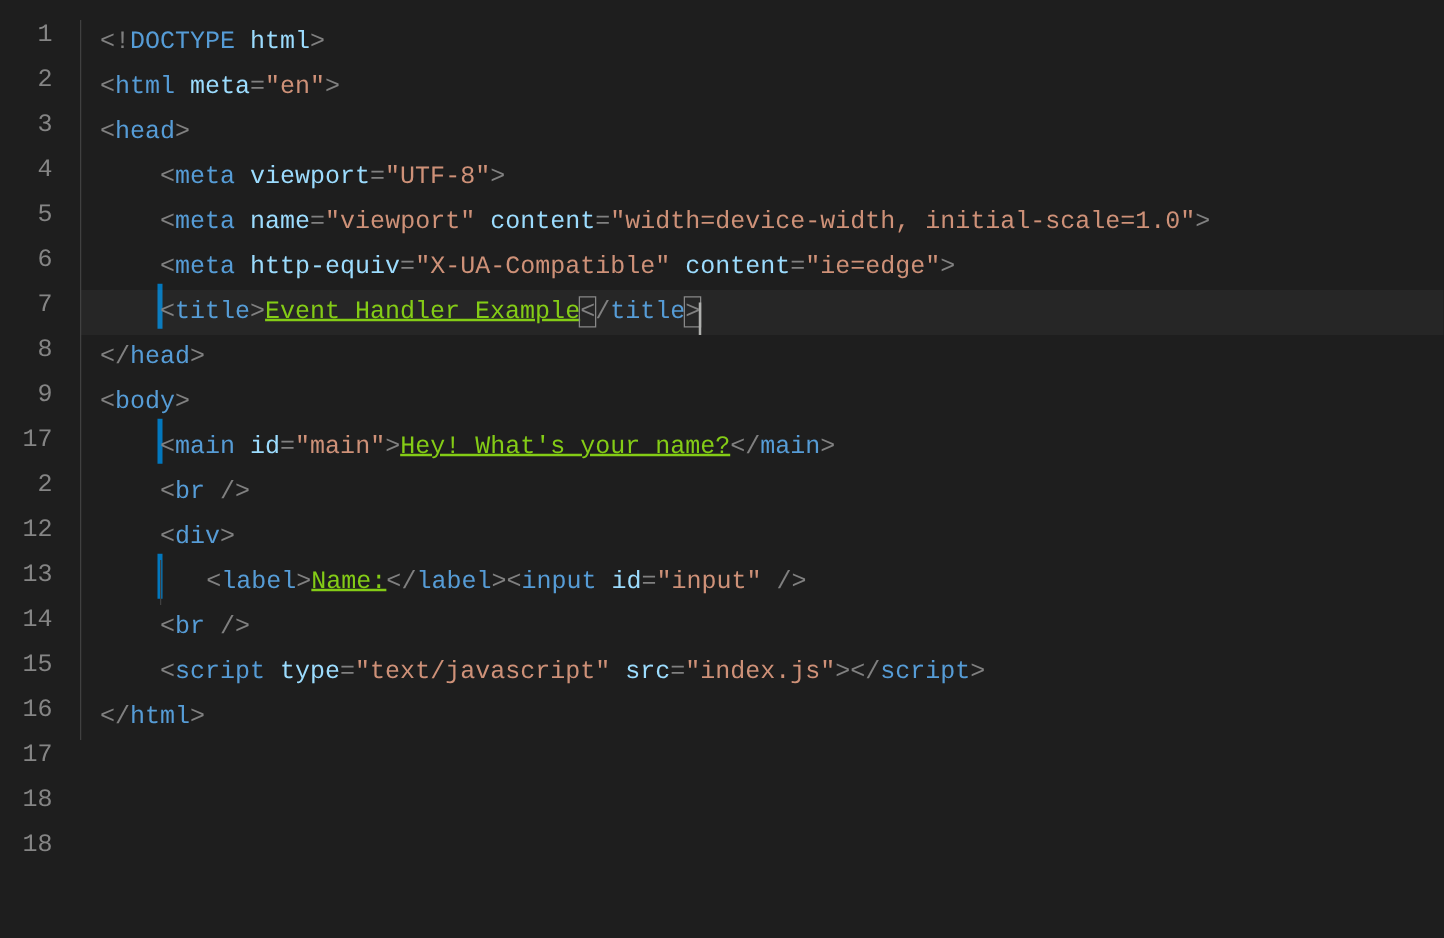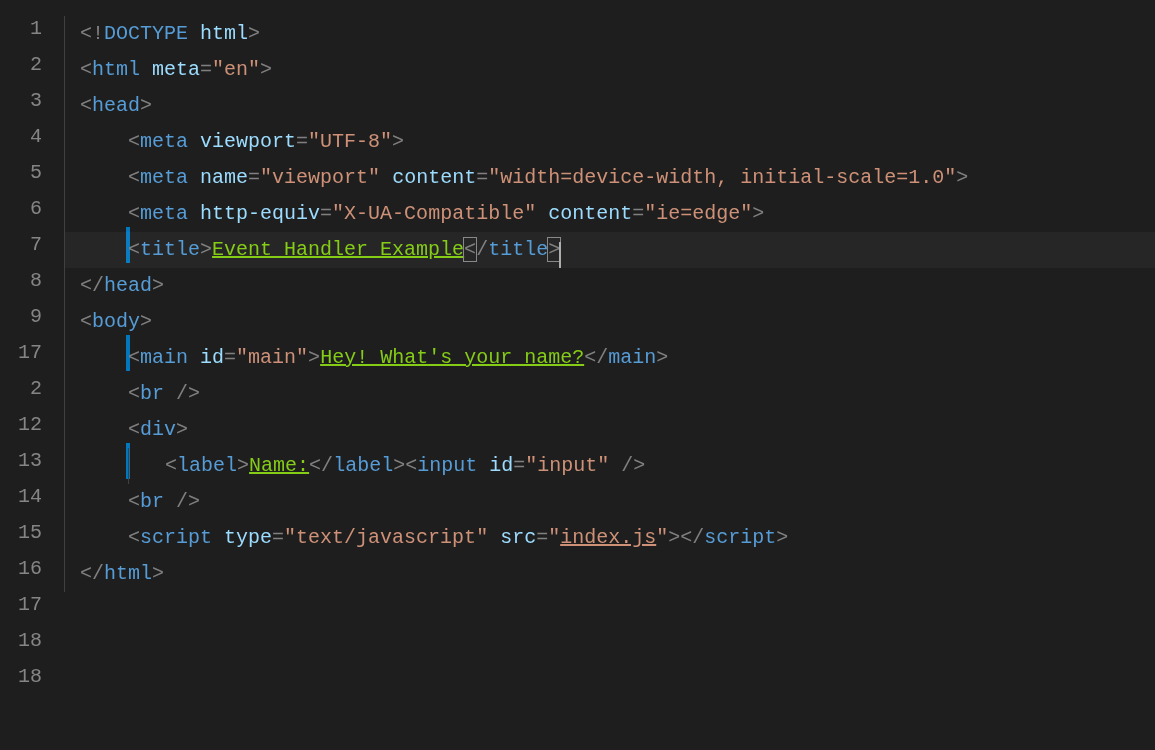--- a/index.html
+++ b/index.html
@@ -86,21 +86,20 @@
       width: 2px;
       height: 26px;
       background: #aeafad;
       vertical-align: text-top;
       margin-top: 4px;
       position: relative;
       margin-left: -1px;
     }
     
     .underline-link {
-      text-decoration: underline;
       text-decoration-color: #ce9178;
     }
   </style>
 </head>
 <body>
 
 <div class="editor">
   <div class="gutter">
     <div class="line-num">1</div>
     <div class="line-num">2</div>

